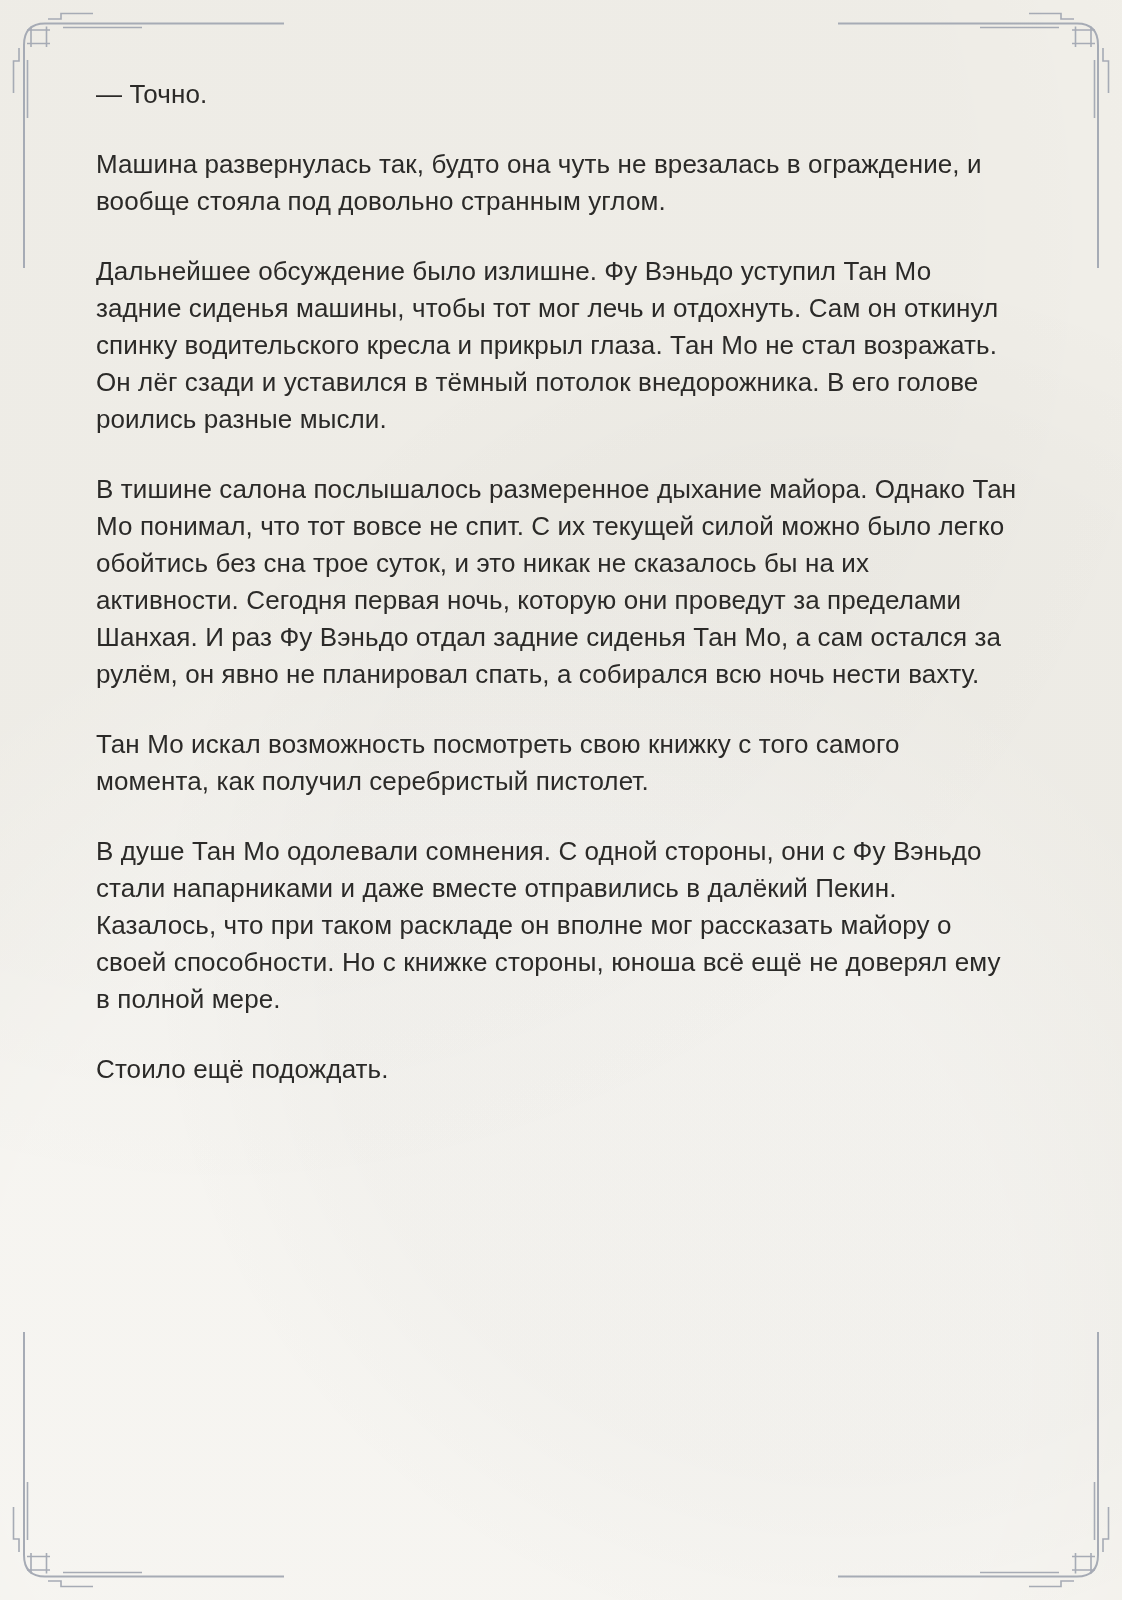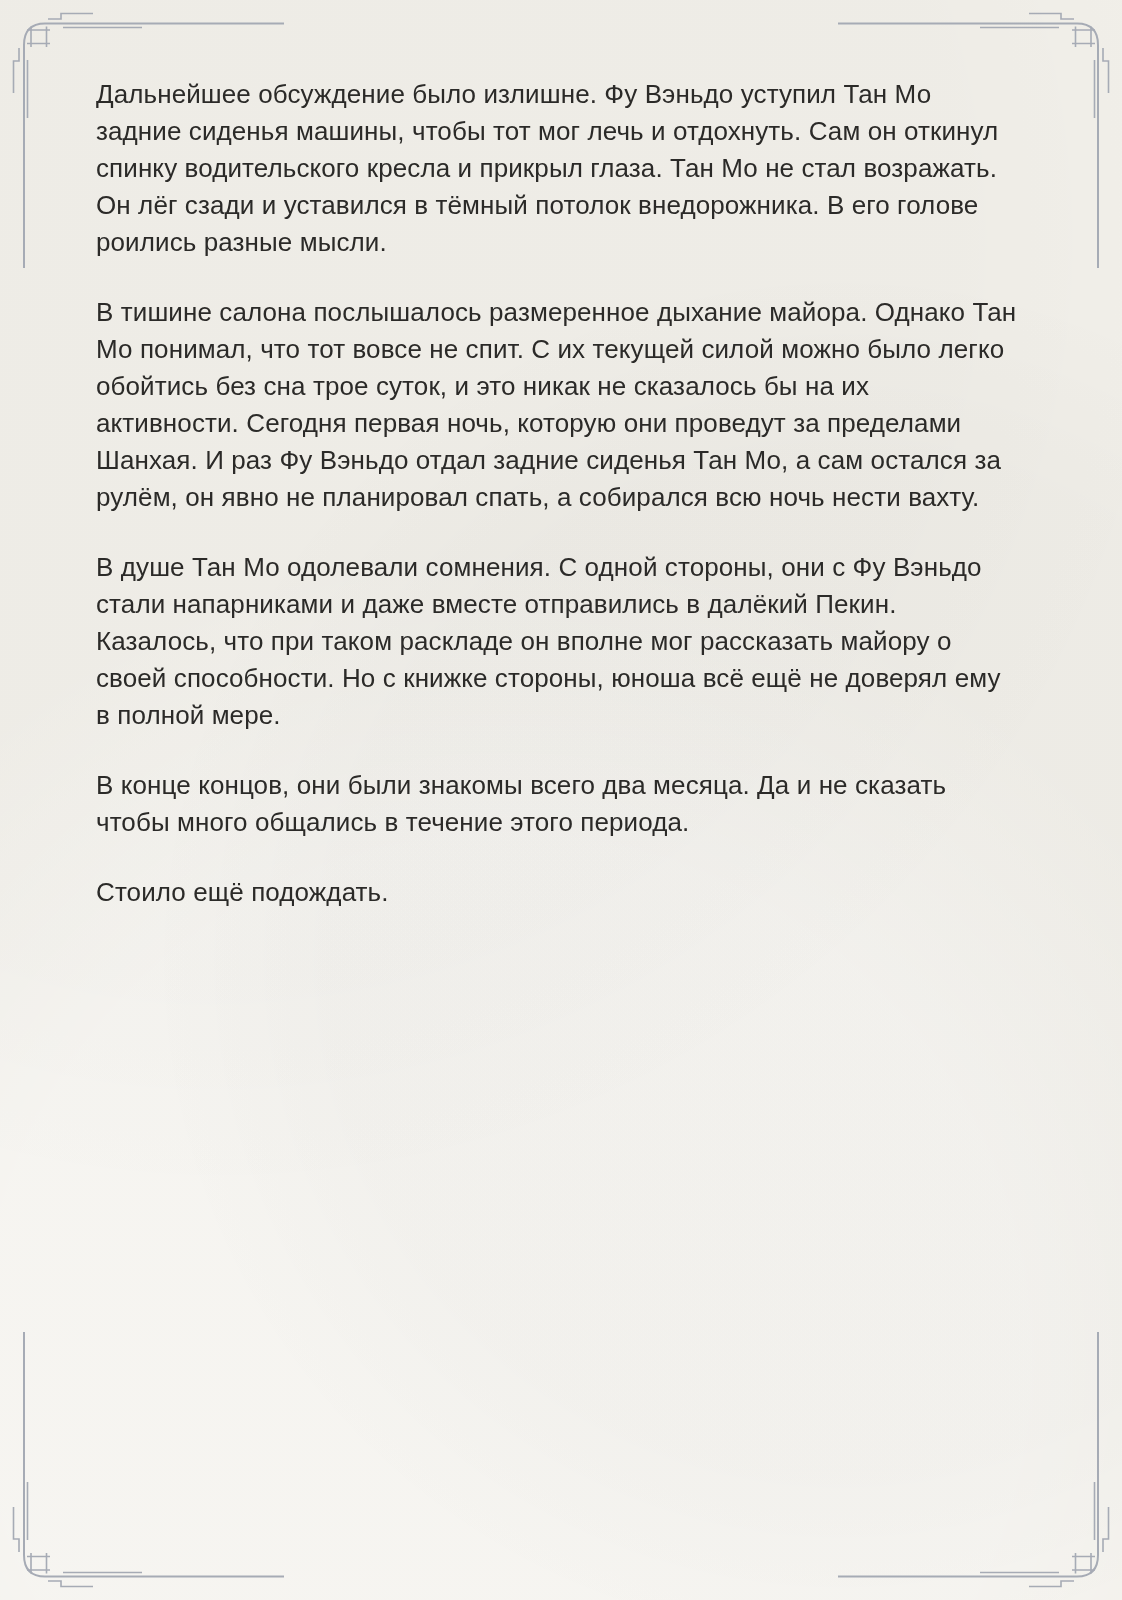--- a/index.html
+++ b/index.html
@@ -85,18 +85,20 @@
     <path class="main" d="M 284,23.5 H 45 Q 24,23.5 24,45 V 268"></path>
     <path class="thin" d="M 63,27.5 H 142"></path>
     <path class="thin" d="M 27.5,60 V 118"></path>
     <path class="thin" d="M 27,30 H 50 M 27,43.5 H 50 M 31,26.5 V 47 M 46.5,26.5 V 47"></path>
     <path class="thin" d="M 48,19 H 61 V 13.5 H 93"></path>
     <path class="thin" d="M 19,48 V 61 H 13.5 V 93"></path>
   </svg>
 </div>
 
 <div class="page-text">
+    <p class="para">— Точно.</p>
+    <p class="para">Машина развернулась так, будто она чуть не врезалась в ограждение, и вообще стояла под довольно странным углом.</p>
     <p class="para">Дальнейшее обсуждение было излишне. Фу Вэньдо уступил Тан Мо задние сиденья машины, чтобы тот мог лечь и отдохнуть. Сам он откинул спинку водительского кресла и прикрыл глаза. Тан Мо не стал возражать. Он лёг сзади и уставился в тёмный потолок внедорожника. В его голове роились разные мысли.</p>
     <p class="para">В тишине салона послышалось размеренное дыхание майора. Однако Тан Мо понимал, что тот вовсе не спит. С их текущей силой можно было легко обойтись без сна трое суток, и это никак не сказалось бы на их активности. Сегодня первая ночь, которую они проведут за пределами Шанхая. И раз Фу Вэньдо отдал задние сиденья Тан Мо, а сам остался за рулём, он явно не планировал спать, а собирался всю ночь нести вахту.</p>
+    <p class="para">Тан Мо искал возможность посмотреть свою книжку с того самого момента, как получил серебристый пистолет.</p>
     <p class="para">В душе Тан Мо одолевали сомнения. С одной стороны, они с Фу Вэньдо стали напарниками и даже вместе отправились в далёкий Пекин. Казалось, что при таком раскладе он вполне мог рассказать майору о своей способности. Но с книжке стороны, юноша всё ещё не доверял ему в полной мере.</p>
-    <p class="para">В конце концов, они были знакомы всего два месяца. Да и не сказать чтобы много общались в течение этого периода.</p>
     <p class="para">Стоило ещё подождать.</p>
   </div>
 
 </body></html>

